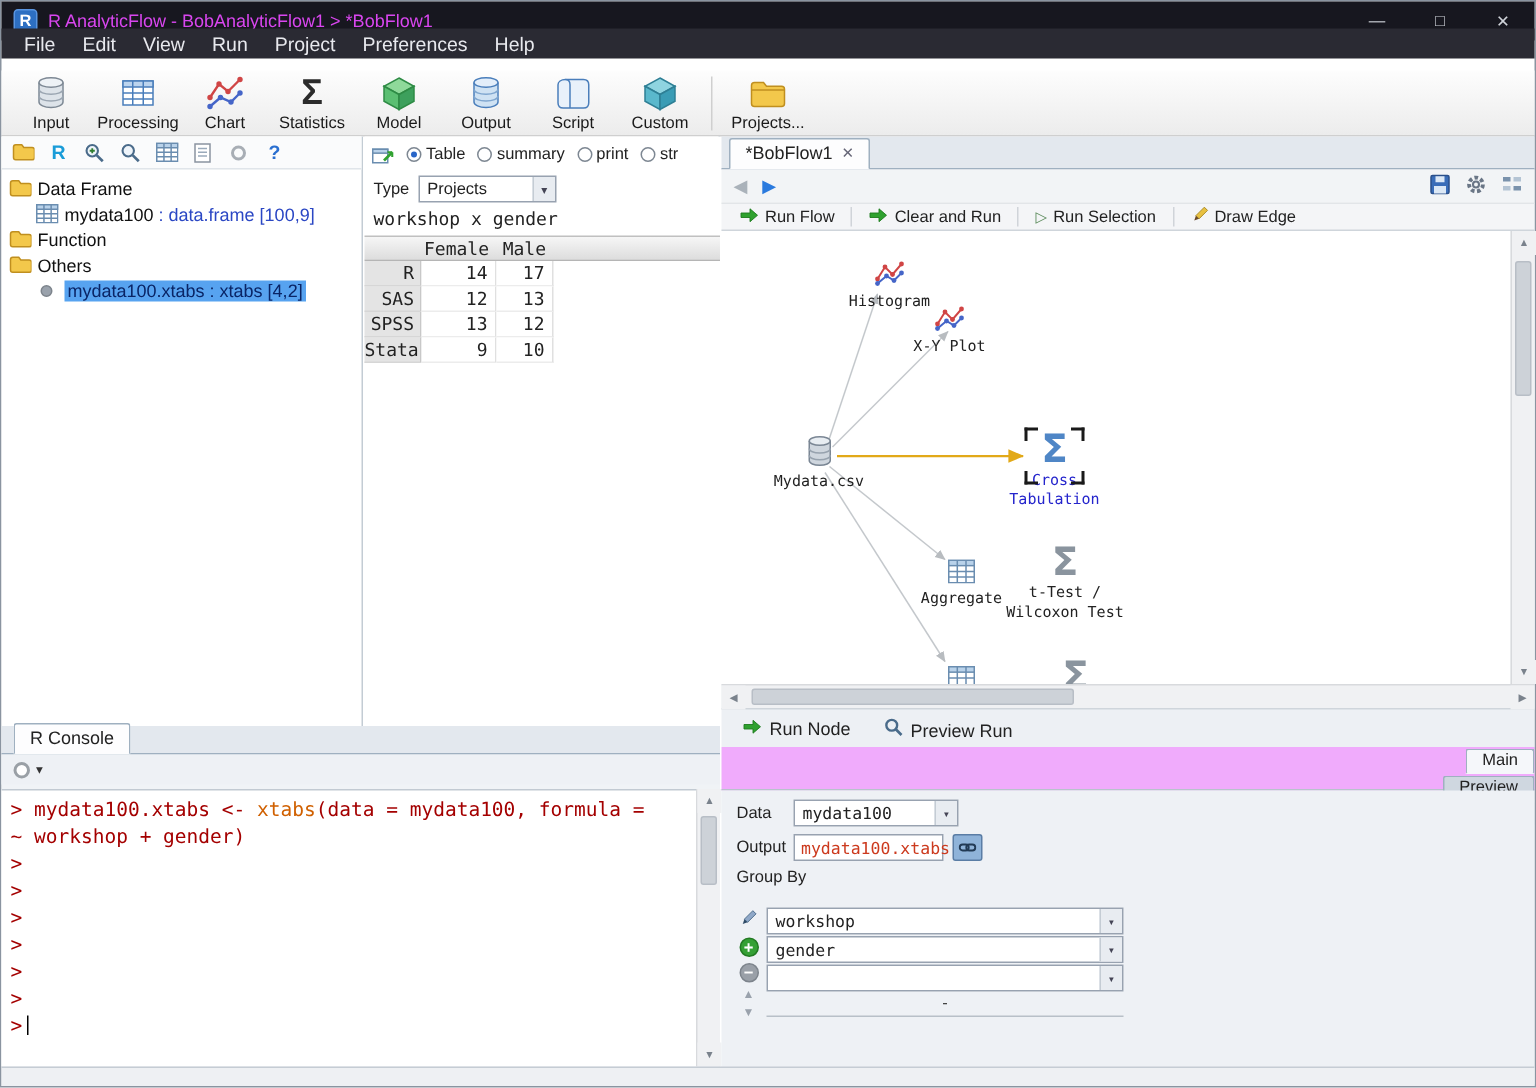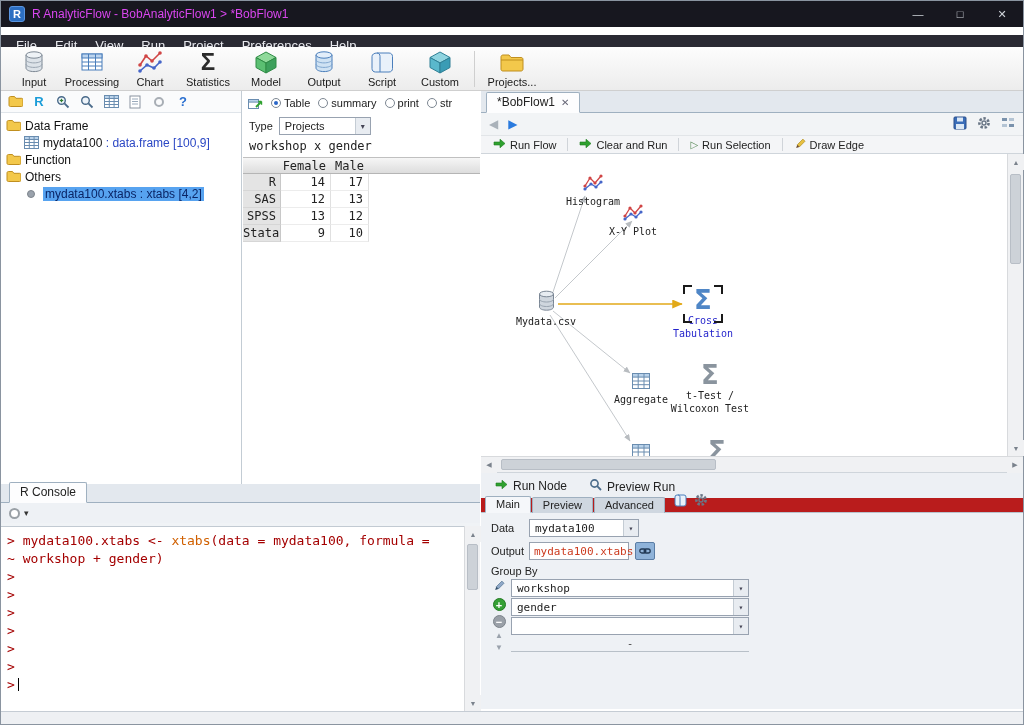--- a/index.html
+++ b/index.html
@@ -9,21 +9,21 @@
   #app { position:absolute; inset:0; border:1px solid #8a94a0; }
 
   
   .titlebar { position:absolute; left:0; top:0; right:0; height:26px; background:#17171f; display:flex; align-items:center; padding-left:8px; color:#d6d9de; }
   .applogo { width:16px; height:16px; background:#2d6fc2; color:#fff; font-weight:bold; font-size:11px; display:flex; align-items:center; justify-content:center; border-radius:3px; margin-right:7px; border:1px solid #5a95e0; }
   .title-text { font-size:12px; color:#d946ef; }
   .winbtns { margin-left:auto; display:flex; height:26px; }
   .winbtn { width:42px; height:26px; display:flex; align-items:center; justify-content:center; font-size:11px; color:#cfd3d9; }
 
   
-  .menubar { position:absolute; left:0; top:34px; right:0; height:20px; background:#2a2a33; display:flex; align-items:center; padding-left:6px; }
+  .menubar { position:absolute; left:0; top:18px; right:0; height:20px; background:#2a2a33; display:flex; align-items:center; padding-left:6px; }
   .menu-item { color:#e8e9ee; font-size:13px; padding:0 9px; }
 
   
   .toolbar { position:absolute; left:0; top:46px; right:0; height:44px; background:linear-gradient(#fdfdfd,#ececec); border-bottom:1px solid #cfcfcf; display:flex; align-items:center; padding-left:4px; }
   .tb-item { width:58px; height:42px; display:flex; flex-direction:column; align-items:center; justify-content:center; gap:1px; }
   .tb-label { font-size:11px; color:#1a1a1a; }
   .tb-ico { height:26px; display:flex; align-items:center; justify-content:center; }
   .tb-sigma { font-size:24px; font-weight:bold; color:#2b2b2b; line-height:26px; }
   .tb-sep { width:1px; height:36px; background:#cfcfcf; margin:0 5px; }
 
@@ -109,31 +109,31 @@
   .sel-corners { position:absolute; left:202px; top:131px; width:40px; height:38px; pointer-events:none; }
   .corner { position:absolute; width:9px; height:9px; border:0 solid #1a1a1a; }
   .c-tl { left:0; top:0; border-left-width:2px; border-top-width:2px; }
   .c-tr { right:0; top:0; border-right-width:2px; border-top-width:2px; }
   .c-bl { left:0; bottom:0; border-left-width:2px; border-bottom-width:2px; }
   .c-br { right:0; bottom:0; border-right-width:2px; border-bottom-width:2px; }
 
   
   .node-header { height:26px; background:#edf0f4; border-top:1px solid #cfd5db; display:flex; align-items:center; gap:22px; padding:0 14px; font-size:12px; }
   .nh-btn { display:inline-flex; align-items:flex-end; gap:5px; }
-  .node-tabs { height:15px; background:#b91c1c; display:flex; align-items:flex-end; padding-left:4px; gap:1px; border-bottom:1px solid #b8c2cc; }
+  .node-tabs { height:29px; background:#f0abfc; display:flex; align-items:flex-end; padding-left:4px; gap:1px; border-bottom:1px solid #b8c2cc;flex-direction:column; }
   .ntab { position:relative; top:1px; padding:1px 10px 2px; border:1px solid #9fb0c0; border-bottom:none; background:#cfd7e0; font-size:11px; border-radius:2px 2px 0 0; }
   .ntab.active { background:#f5f7fa; border-bottom:1px solid #f5f7fa; }
   .ntab-icons { display:flex; align-items:center; gap:6px; margin-left:8px; padding-bottom:2px; }
   .nform { position:relative; height:196px; background:#eef1f5; padding:6px 0 0 10px; font-size:11px; }
   .frow { display:flex; align-items:center; gap:6px; margin-bottom:5px; }
   .flabel { width:32px; }
   .tfield { display:inline-flex; align-items:center; background:#fff; border:1px solid #98a2b0; height:18px; padding:0 4px; font-family:"DejaVu Sans Mono",monospace; }
   .red { color:#cc3a1e; }
   .linkbtn { width:20px; height:18px; background:#8fb3d9; border:1px solid #5a7da5; display:inline-flex; align-items:center; justify-content:center; border-radius:2px; }
-  .gb-label { margin:3px 0 2px; }
+  .gb-label { margin:3px 0 14px; }
   .gb-area { display:flex; gap:4px; }
   .gb-icons { display:flex; flex-direction:column; align-items:center; gap:4px; width:16px; padding-top:1px; }
   .circ { width:13px; height:13px; border-radius:50%; color:#fff; font-size:11px; line-height:12px; text-align:center; font-weight:bold; }
   .circ.add { background:#35a035; border:1px solid #227a22; }
   .circ.rem { background:#9aa0a8; border:1px solid #7d848c; }
   .tri { font-size:8px; color:#9aa2ac; line-height:8px; }
   .gb-rows { display:flex; flex-direction:column; gap:1px; width:238px; }
   .gb-combo { width:238px; font-family:"DejaVu Sans Mono",monospace; }
   .gb-dash { height:16px; border-bottom:1px solid #b8c0c8; text-align:center; font-size:11px; color:#444; line-height:14px; }
 

